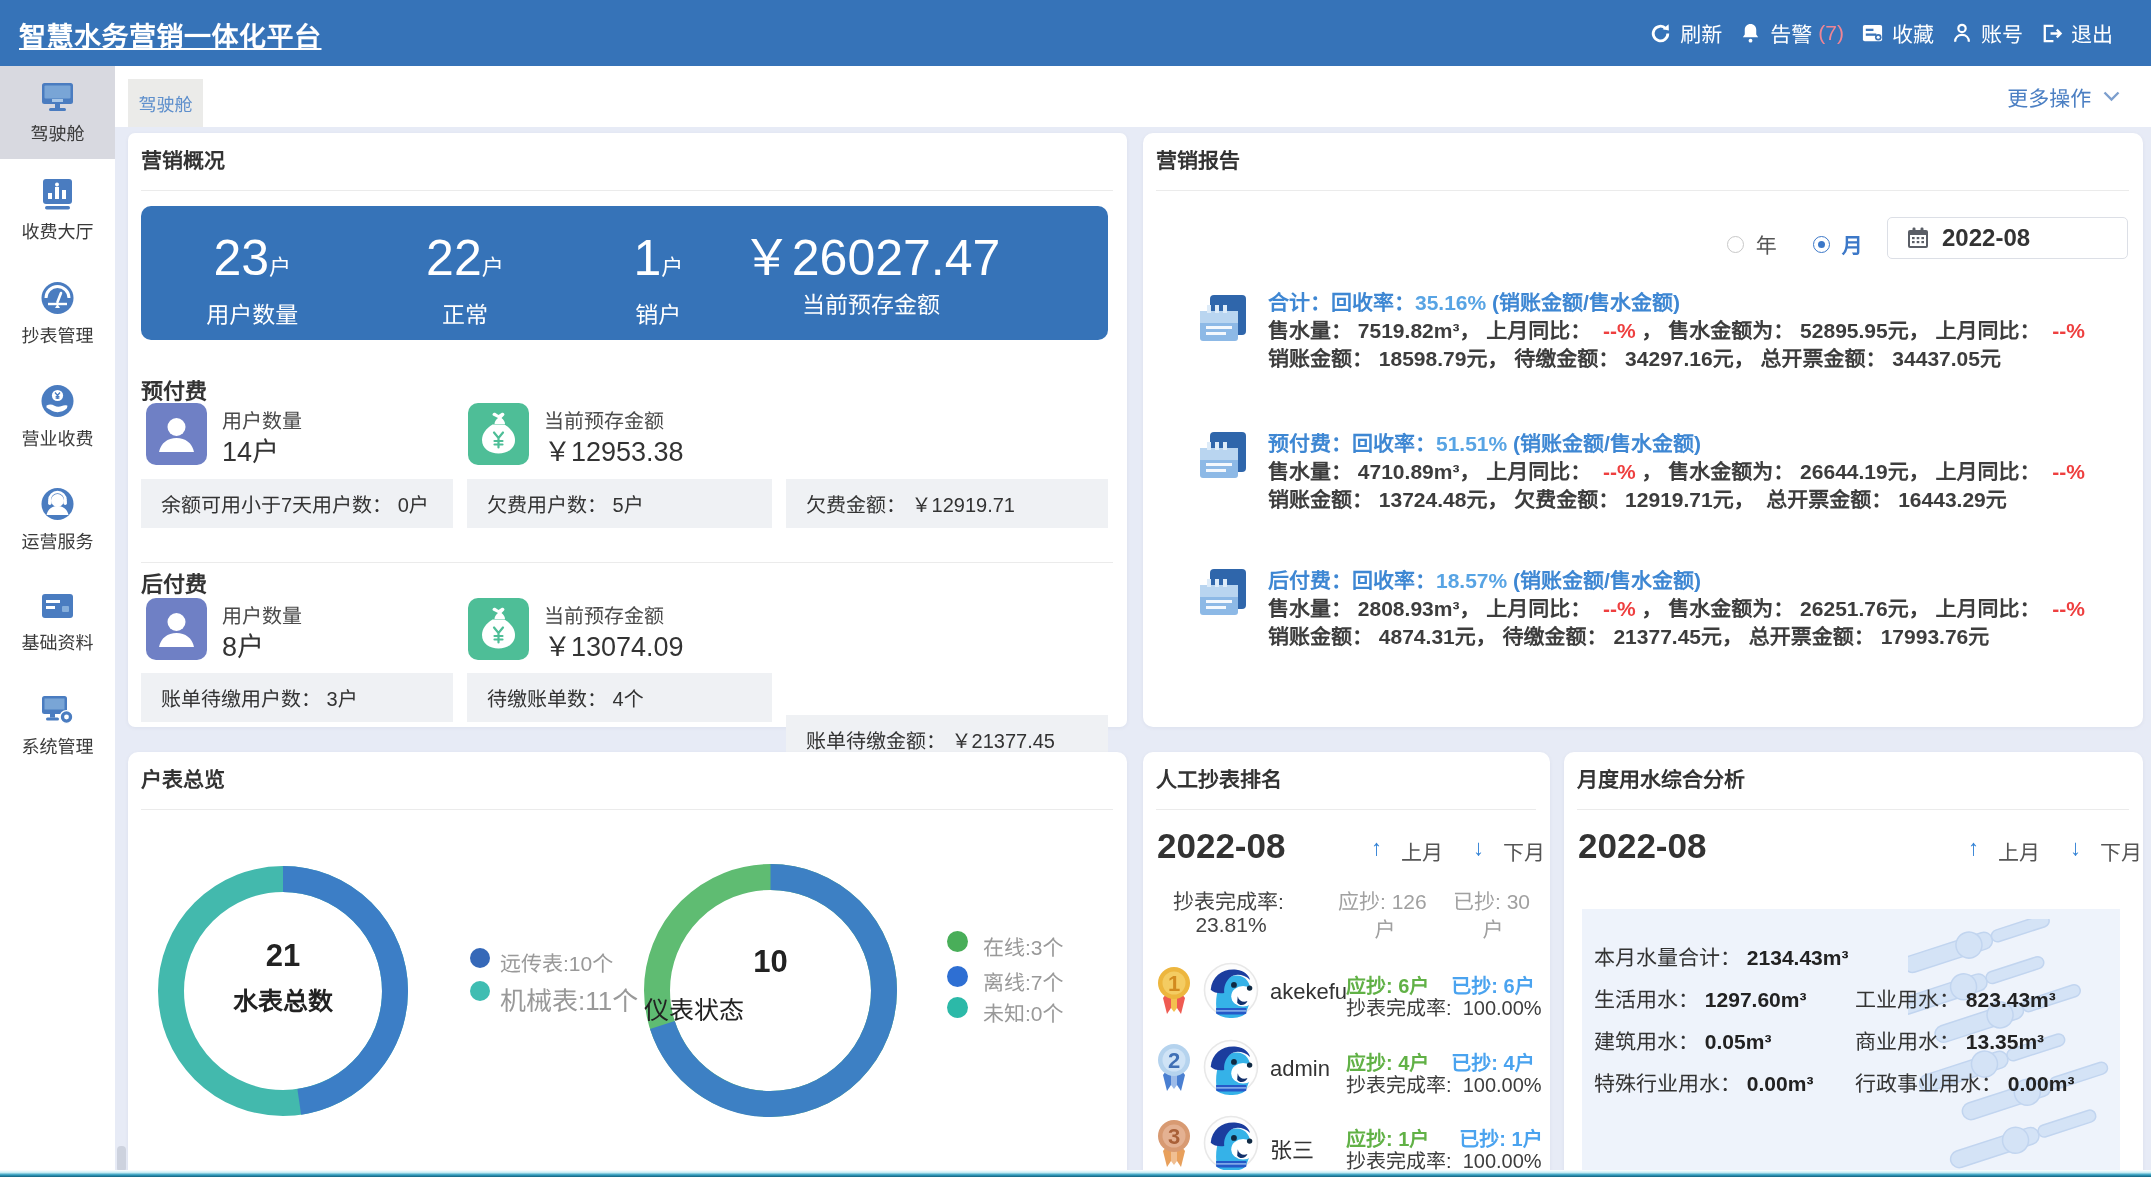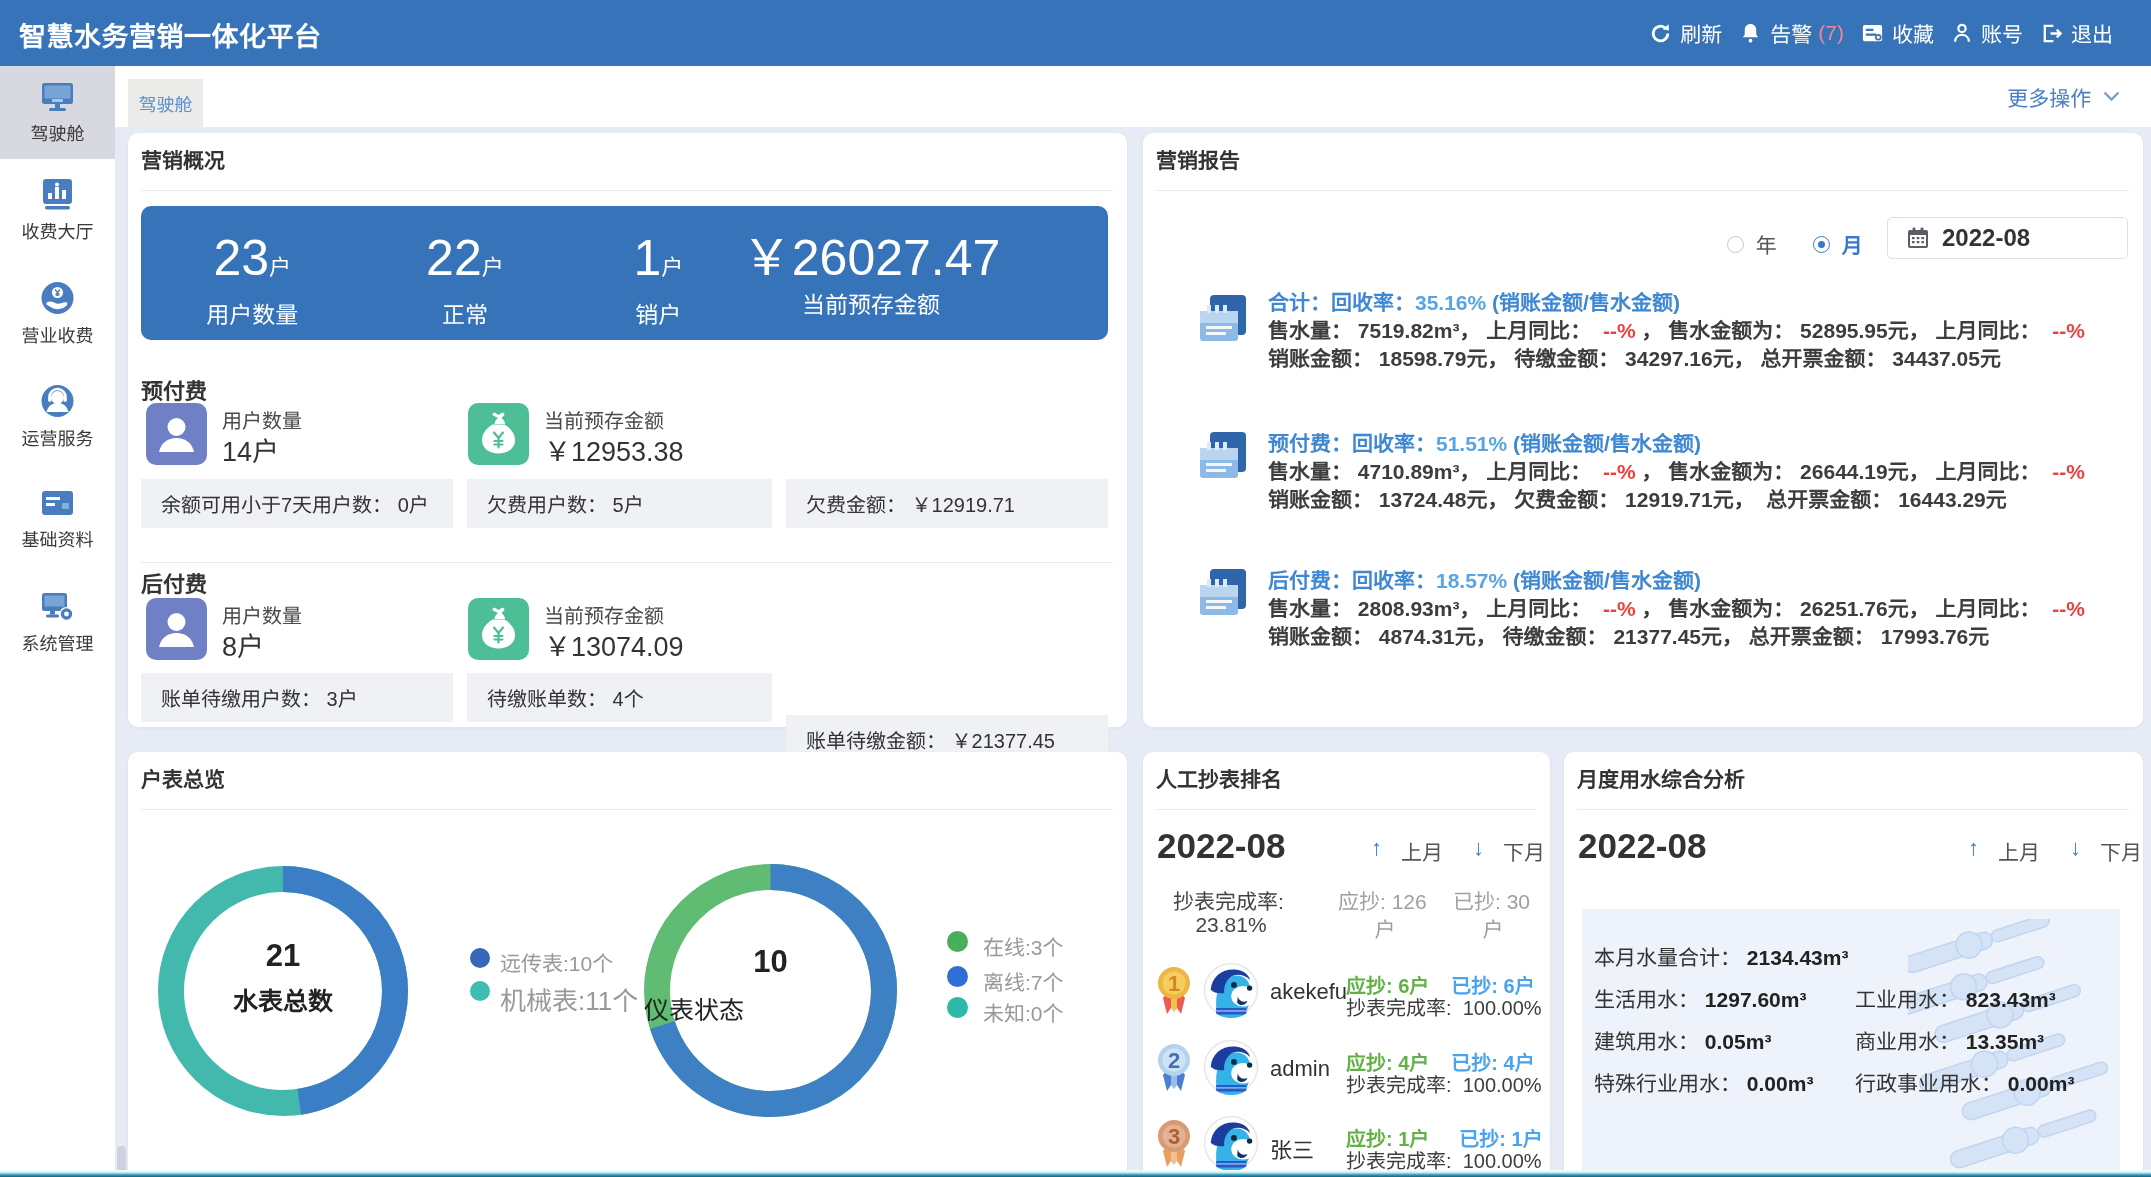--- a/index.html
+++ b/index.html
@@ -1,33 +1,33 @@
 <!DOCTYPE html>
 <html lang="zh-CN"><head>
 <meta charset="utf-8">
 <title>智慧水务营销一体化平台</title>
 <style>
 *{margin:0;padding:0;box-sizing:border-box;}
 html,body{width:2151px;height:1177px;overflow:hidden;}
 body{font-family:"Liberation Sans",sans-serif;background:#e7ebf6;position:relative;color:#333;}
-.hdr{position:absolute;left:0;top:0;width:2151px;height:72px;background:#3673b8;color:#fff;display:flex;align-items:center;}
+.hdr{position:absolute;left:0;top:0;width:2151px;height:72px;background:#3673b8;color:#fff;display:flex;align-items:center;text-decoration:underline;}
 .hdr .title{font-size:27px;font-weight:bold;margin-left:19px;letter-spacing:0.5px;position:relative;top:-2px;}
 .hdr .rmenu{position:absolute;right:38px;top:0;height:66px;display:flex;align-items:center;font-size:21px;}
 .hdr .rmenu .it{display:flex;align-items:center;margin-left:17px;}
 .hdr .rmenu svg{margin-right:8px;}
 .warn7{color:#ef8595;margin-left:6px;}
 .side{position:absolute;left:0;top:66px;width:115px;height:1111px;background:#fff;}
 .sitem{width:115px;height:103px;display:flex;flex-direction:column;align-items:center;justify-content:center;font-size:18px;color:#3a3a3a;}
 .sitem.act{height:93px;background:#d8d9e0;}
 .sitem .lbl{margin-top:6px;}
 .tabrow{position:absolute;left:115px;top:66px;width:2036px;height:61px;background:#fff;}
 .tab1{position:absolute;left:13px;top:13px;width:75px;height:48px;background:#ebebe9;color:#5e8fcc;font-size:18px;display:flex;align-items:center;justify-content:center;}
 .moreop{position:absolute;right:31px;top:0;height:61px;display:flex;align-items:center;color:#4b7fc3;font-size:21px;}
 .card{position:absolute;background:#fff;border-radius:10px;box-shadow:0 1px 4px rgba(20,40,80,0.05);}
-.c1{left:128px;top:133px;width:999px;height:594px;}
+.c1{left:128px;top:133px;width:999px;height:594px;border-radius:7px;}
 .c2{left:1143px;top:133px;width:1000px;height:594px;}
 .c3{left:128px;top:752px;width:999px;height:470px;}
 .c4{left:1143px;top:752px;width:407px;height:470px;}
 .c5{left:1564px;top:752px;width:579px;height:470px;}
 .ctitle{position:absolute;left:13px;top:11px;font-size:21px;font-weight:bold;color:#333;}
 .cdiv{position:absolute;left:13px;right:14px;top:57px;height:1px;background:#ebebeb;}
 
 .banner{position:absolute;left:13px;top:73px;width:967px;height:134px;background:#3673b8;border-radius:10px;color:#fff;display:flex;}
 .bcol{display:flex;flex-direction:column;align-items:center;justify-content:flex-start;padding-top:24px;}
 .bnum{font-size:50px;line-height:56px;}
@@ -116,20 +116,30 @@
         <rect x="15" y="9" width="4" height="12" fill="#fff"></rect>
         <circle cx="17" cy="6.5" r="2" fill="#fff"></circle>
         <rect x="22" y="12" width="4" height="9" fill="#fff"></rect>
         <rect x="5" y="28" width="25" height="3.4" rx="1.7" fill="#4a7cc0"></rect>
       </svg>
       <div class="lbl">收费大厅</div>
     </div>
   <div class="sitem">
       <svg width="35" height="34" viewBox="0 0 35 34">
         <circle cx="17.5" cy="17" r="16" fill="#4a7cc0"></circle>
+        <path d="M6 17a11.5 11.5 0 0 1 23 0" fill="none" stroke="#fff" stroke-width="3"></path>
+        <path d="M17.5 21 L21 12" stroke="#fff" stroke-width="2.6" stroke-linecap="round"></path>
+        <path d="M8 23h19" stroke="#fff" stroke-width="2.4"></path>
+        <path d="M15 27h5l-2.5-4z" fill="#fff"></path>
+      </svg>
+      <div class="lbl">抄表管理</div>
+    </div>
+  <div class="sitem">
+      <svg width="35" height="34" viewBox="0 0 35 34">
+        <circle cx="17.5" cy="17" r="16" fill="#4a7cc0"></circle>
         <circle cx="17.5" cy="11.5" r="5.6" fill="#fff"></circle>
         <path d="M15 8.5l2.5 3 2.5-3M17.5 11.5v3.4M15.6 12.6h3.8M15.6 14.2h3.8" stroke="#4a7cc0" stroke-width="1.3" fill="none"></path>
         <path d="M6.5 21.5c3.5-1.5 5.5-1 8 .3 2.2 1.1 4.8 1.2 7.3.2 1.8-.7 3.7-.9 5.7-.3l-.6 2.6c-3.5 3.4-8.4 4.6-12.4 3.4-2.9-.9-5.6-2.6-8-4.2z" fill="#fff"></path>
       </svg>
       <div class="lbl">营业收费</div>
     </div>
   <div class="sitem">
       <svg width="35" height="34" viewBox="0 0 35 34">
         <circle cx="17.5" cy="17" r="16" fill="#4a7cc0"></circle>
         <circle cx="17.5" cy="13.5" r="6.5" fill="#fff"></circle>

